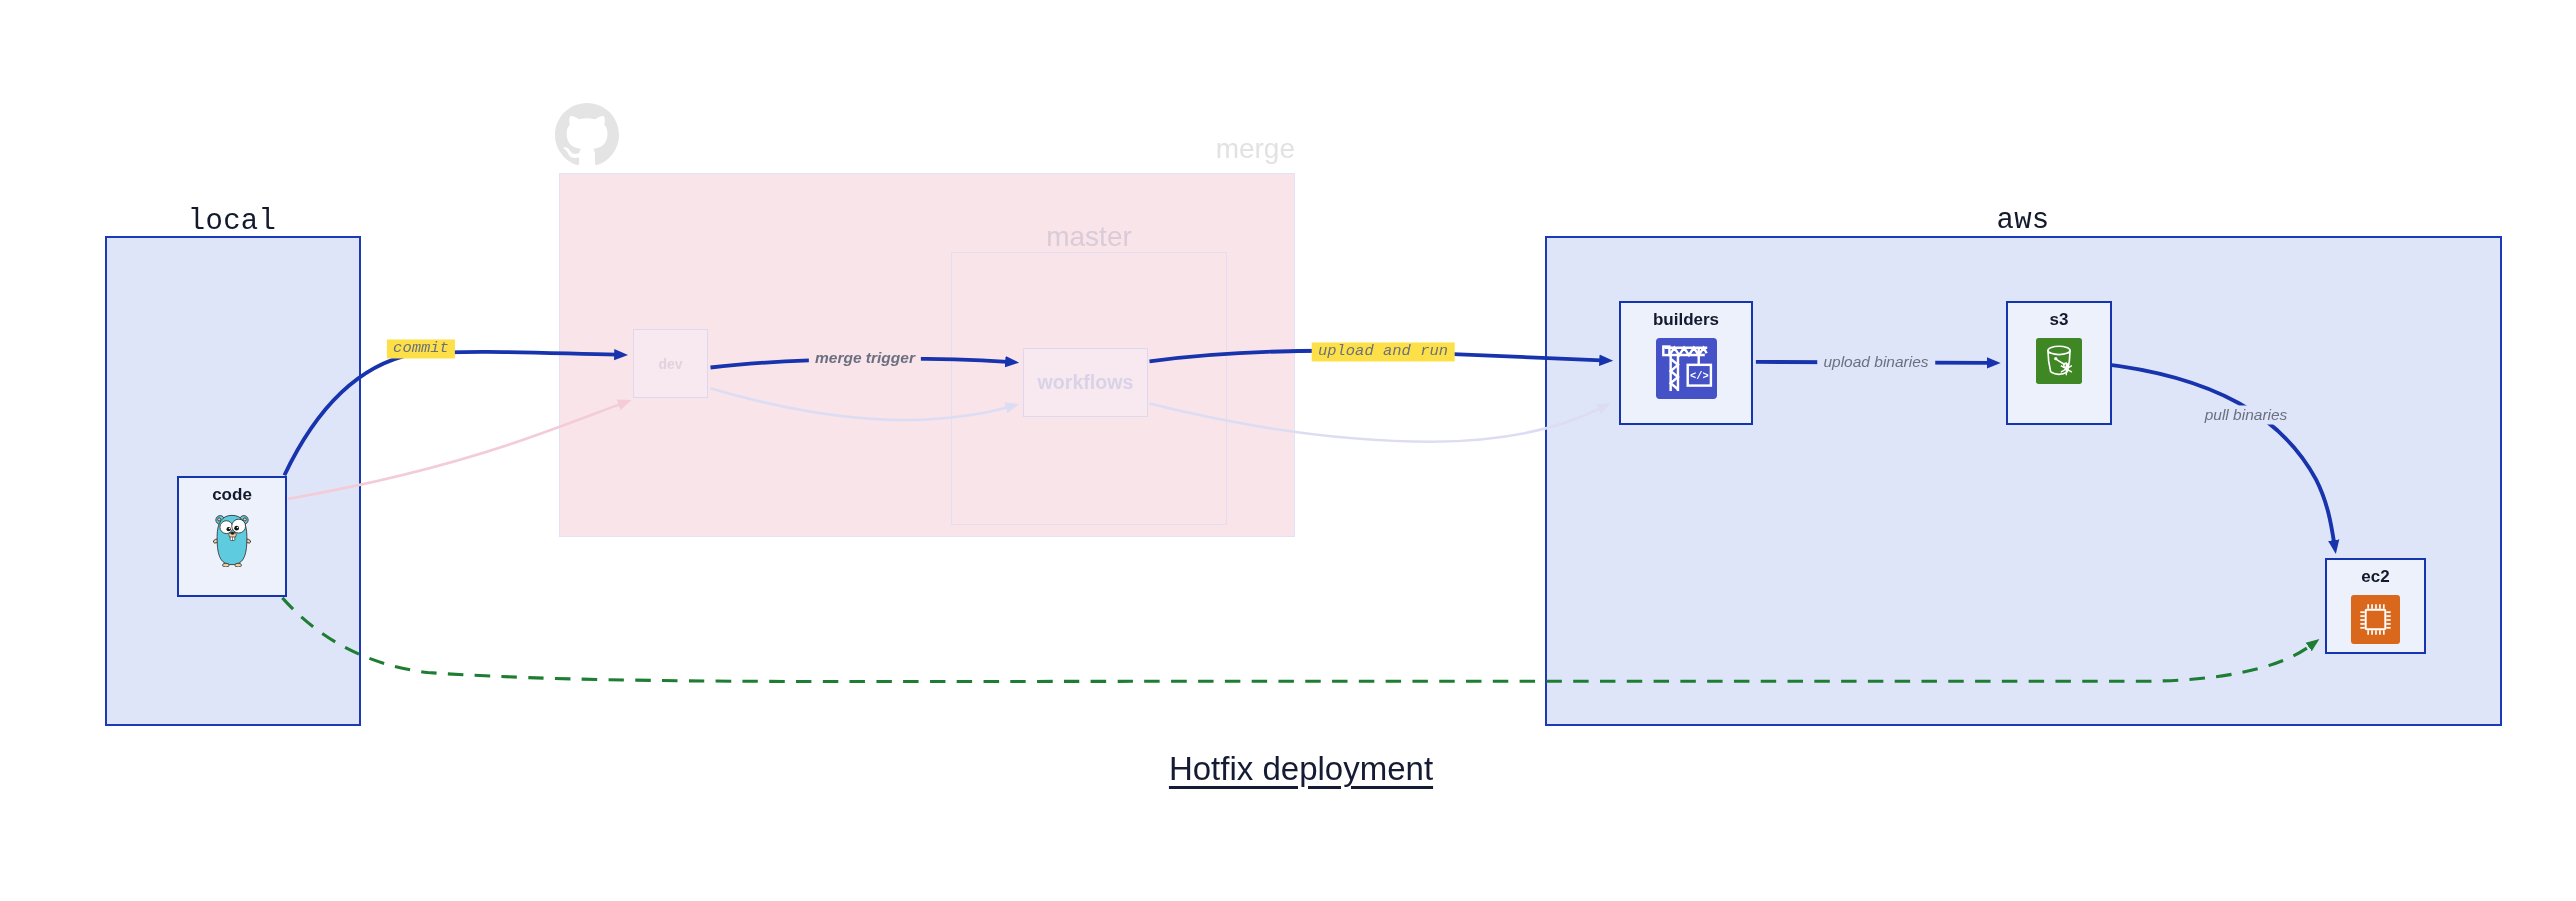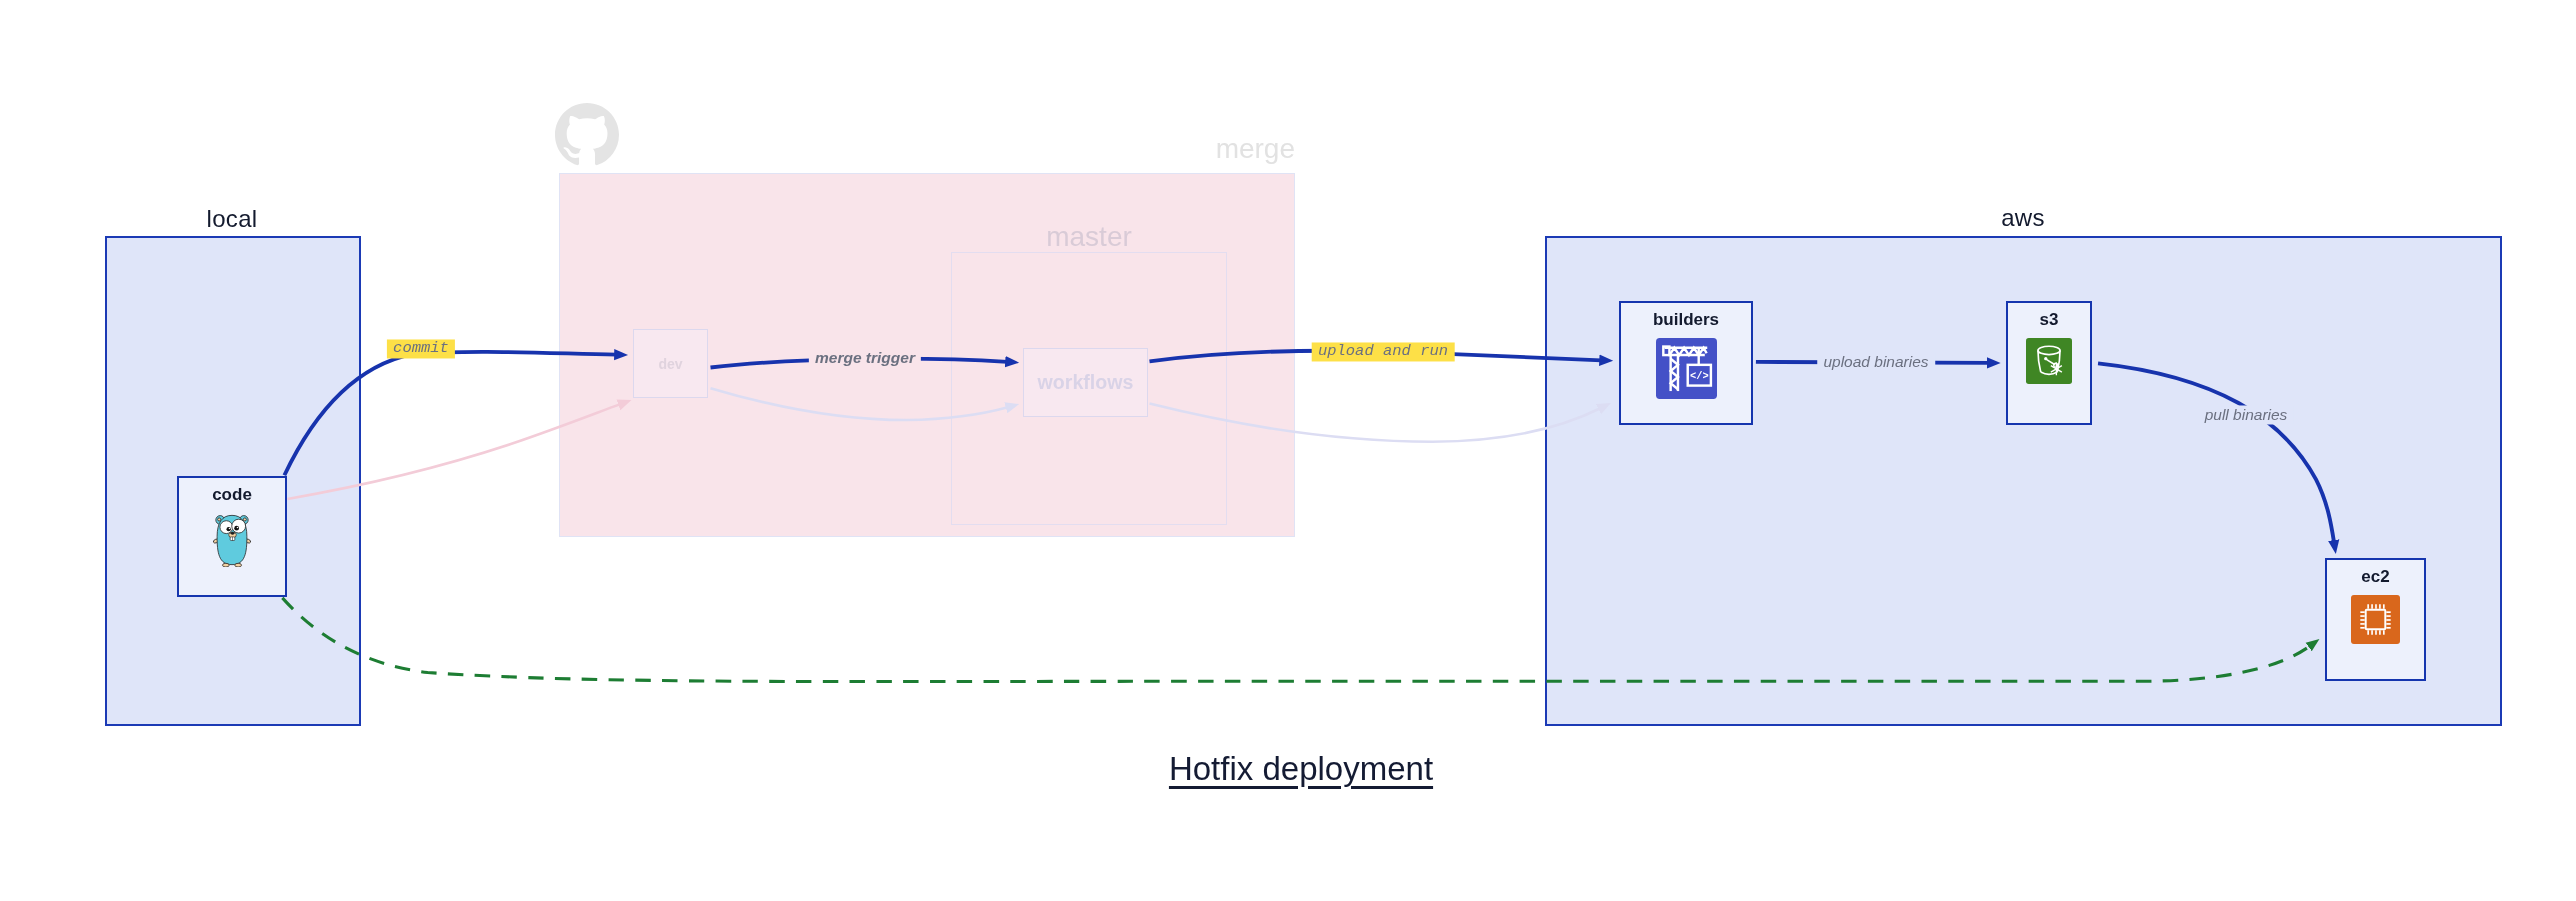--- a/index.html
+++ b/index.html
@@ -21,21 +21,21 @@
   .cluster-label { position: absolute; z-index: 1; white-space: nowrap; }
 
   
   .cluster.blue  { background: var(--blue-container-fill);
                    border: 2.1px solid var(--blue-container-border); }
   .cluster.pink  { background: var(--github-container-fill);
                    border: 1.5px solid var(--github-container-border); }
   .cluster.master{ background: transparent;
                    border: 1.5px solid var(--master-border); }
 
-  .lbl-dark  { font-size: 24px; color: var(--dark-label); letter-spacing: 0.3px; }
+  .lbl-dark  { font-size: 29px; color: var(--dark-label); letter-spacing: 0.3px; font-family: Liberation Mono, monospace; }
   .lbl-github{ font-size: 28px; color: var(--faded-text-gray); }
   .lbl-master{ font-size: 28px; color: var(--faded-text-mauve); }
 
   
   .node.blue { background: var(--node-fill); border: 2.6px solid var(--node-border); }
   .node.blue .node-label { font-weight: bold; font-size: 17px;
                            color: var(--dark-label); margin-top: 7.2px; }
   .node.pinkish { background: var(--pink-node-fill);
                   border: 1.5px solid var(--pink-node-border);
                   justify-content: center; }
@@ -169,21 +169,21 @@
           <line x1="36" y1="28" x2="36" y2="87"></line>
           <path d="M24,34 L36,44 L24,54 L36,64 L24,74 L36,84"></path>
           <line x1="70" y1="16" x2="70" y2="44"></line>
           <rect x="52" y="44" width="38" height="34"></rect>
         </g>
         <text x="71" y="67" text-anchor="middle" fill="#ffffff" font-family="Liberation Mono, monospace" font-size="17" font-weight="bold">&lt;/&gt;</text>
       </svg>
     </div>
   </div>
 
-  <div class="node blue" style="left:2006px; top:301px; width:86px; height:124px;">
+  <div class="node blue" style="left:2006px; top:301px; width:106px; height:124px;">
     <div class="node-label">s3</div>
     <div class="node-icon">
       <svg width="46" height="46" viewBox="0 0 100 100">
         <rect x="0" y="0" width="100" height="100" rx="6" fill="var(--s3-green)"></rect>
         <g class="icon-stroke" stroke-width="3.6">
           <ellipse cx="50" cy="27" rx="24" ry="9"></ellipse>
           <path d="M26,27 C26,44 29,62 32,74"></path>
           <path d="M74,27 C74,44 71,62 68,74"></path>
           <path d="M32,74 Q50,84 68,74"></path>
           <line x1="45" y1="47" x2="63" y2="58"></line>
@@ -192,21 +192,21 @@
         <circle cx="64.5" cy="59" r="4.2" class="icon-stroke" stroke-width="3"></circle>
         <g class="icon-stroke" stroke-width="3">
           <line x1="66" y1="53" x2="66" y2="81"></line>
           <line x1="54" y1="60" x2="78" y2="74"></line>
           <line x1="54" y1="74" x2="78" y2="60"></line>
         </g>
       </svg>
     </div>
   </div>
 
-  <div class="node blue" style="left:2325px; top:558px; width:101px; height:123px;">
+  <div class="node blue" style="left:2325px; top:558px; width:101px; height:96px;">
     <div class="node-label">ec2</div>
     <div class="node-icon">
       <svg width="49" height="49" viewBox="0 0 100 100">
         <rect x="0" y="0" width="100" height="100" rx="6" fill="var(--ec2-orange)"></rect>
         <rect x="30" y="30" width="40" height="40" rx="2" class="icon-stroke" stroke-width="4"></rect>
         <g class="icon-stroke" stroke-width="3.4">
           <line x1="35" y1="19" x2="35" y2="28"></line>
             <line x1="43" y1="19" x2="43" y2="28"></line>
           <line x1="51" y1="19" x2="51" y2="28"></line>
             <line x1="59" y1="19" x2="59" y2="28"></line>

